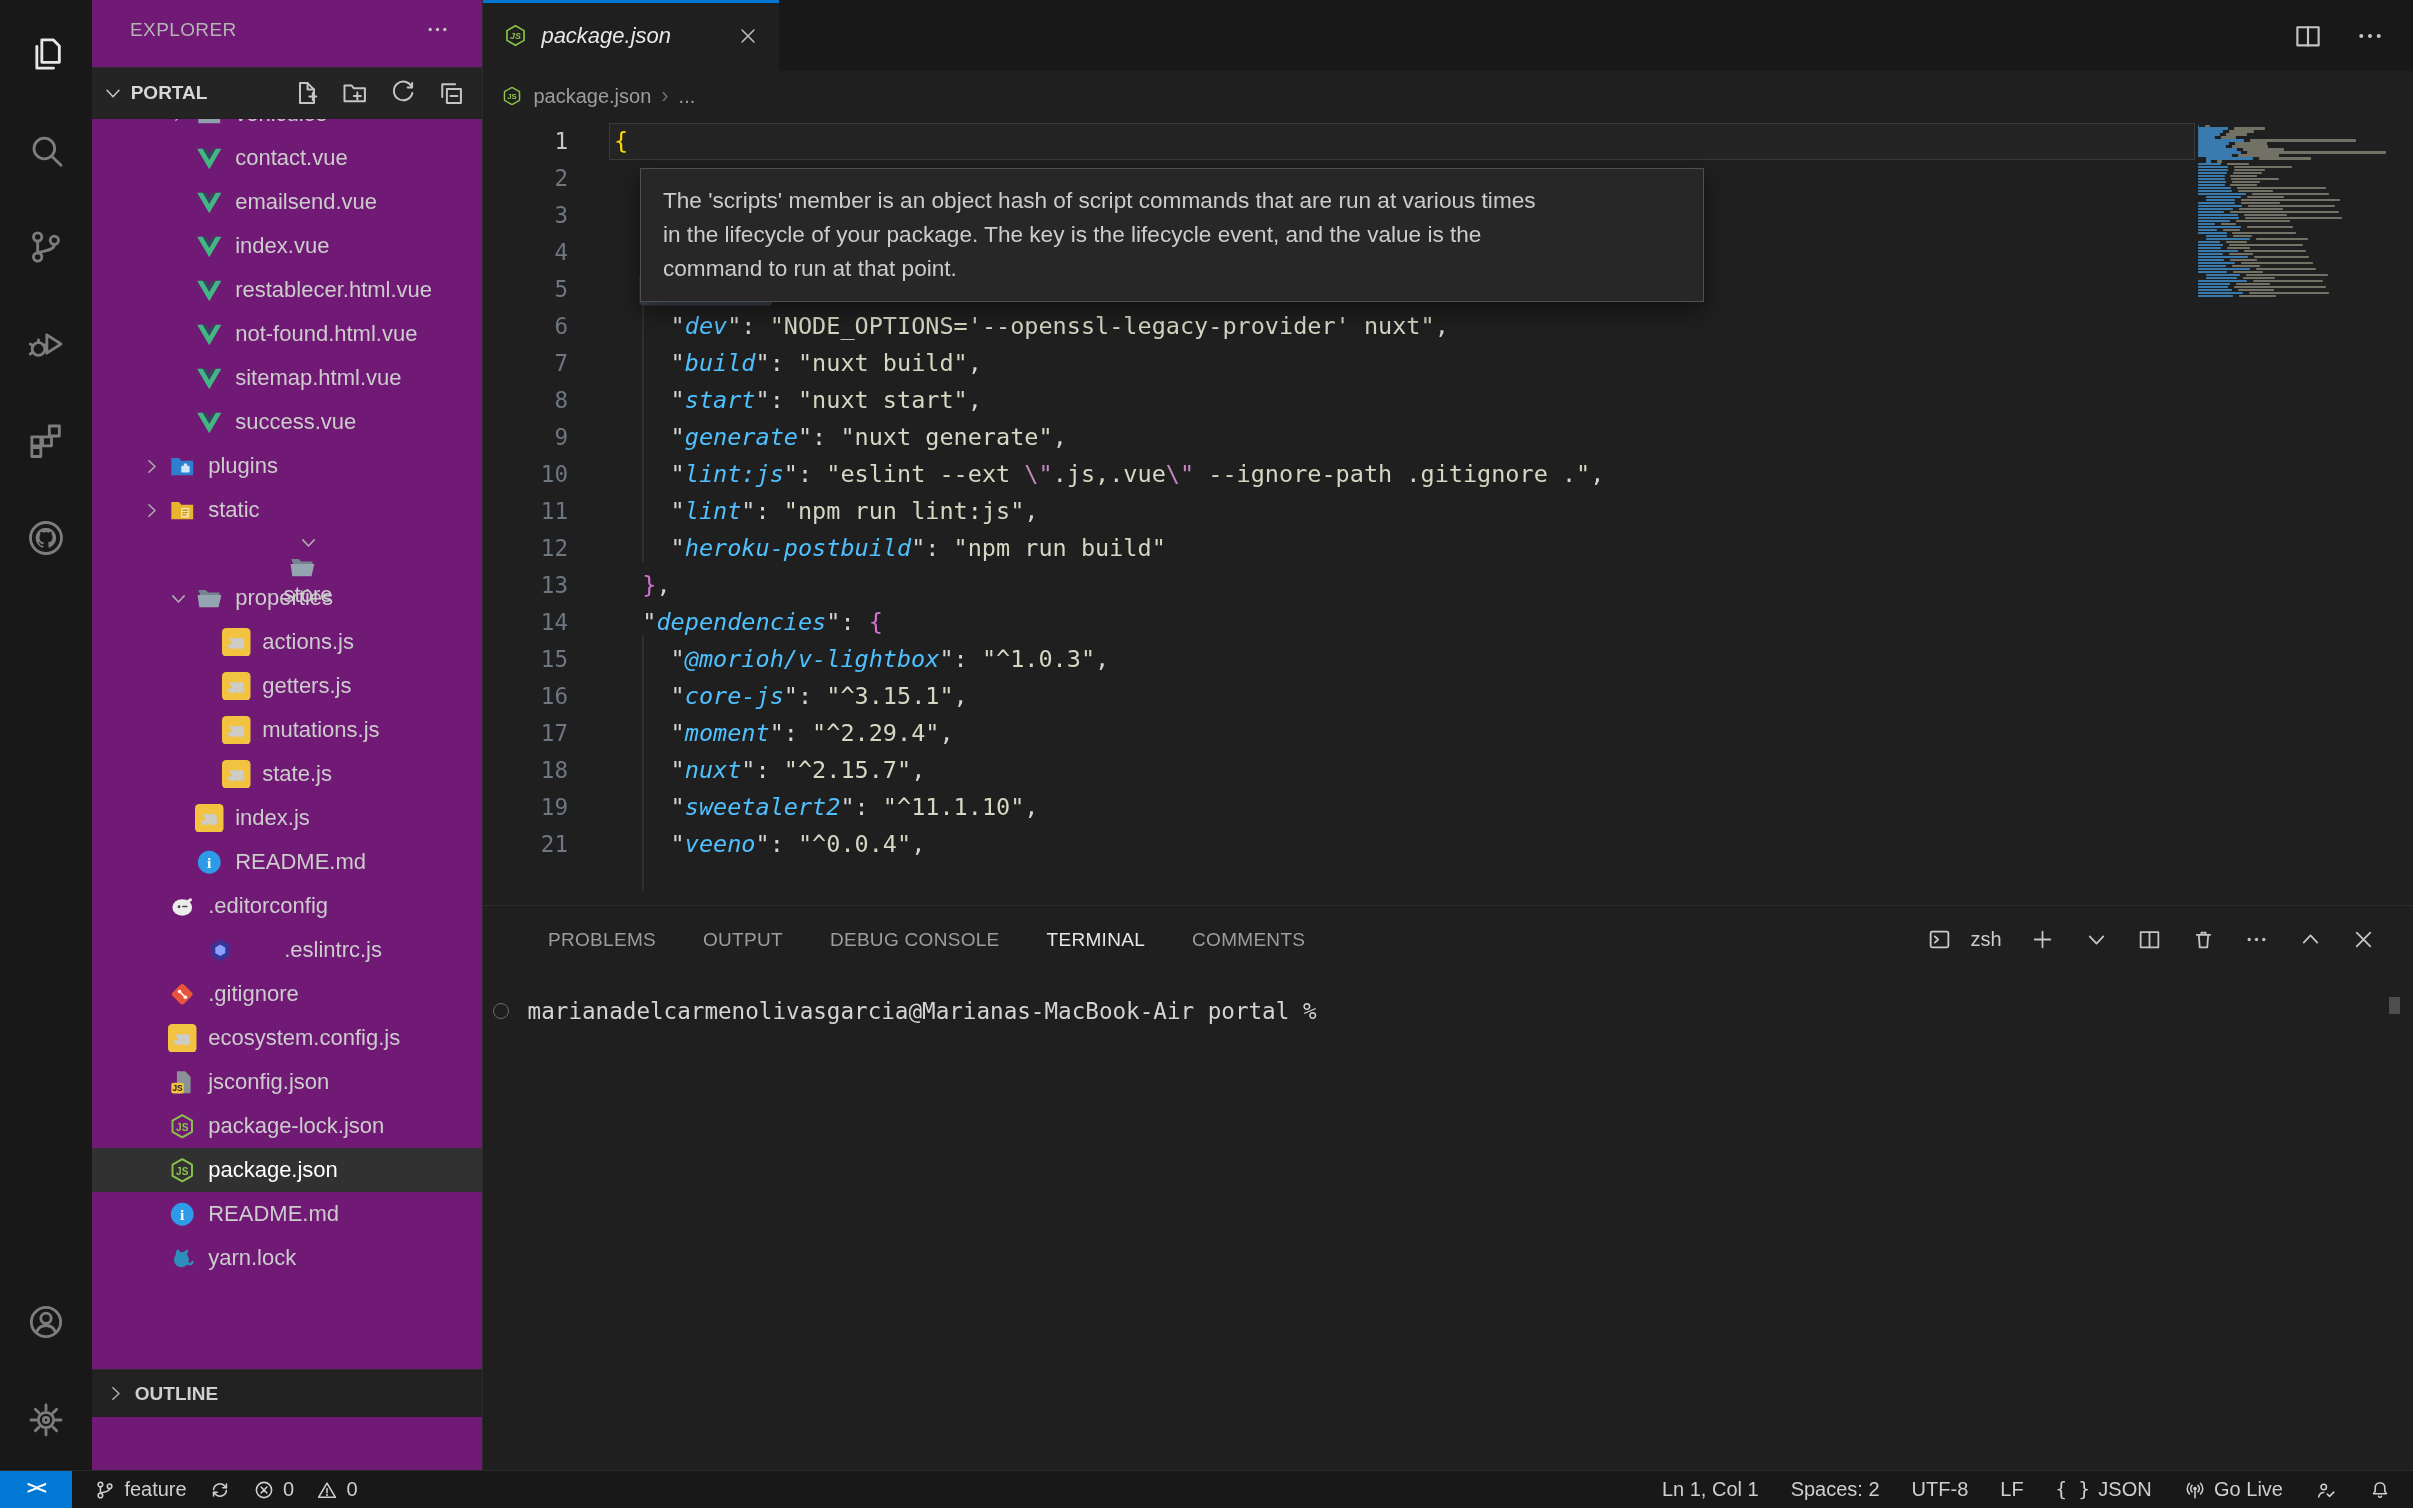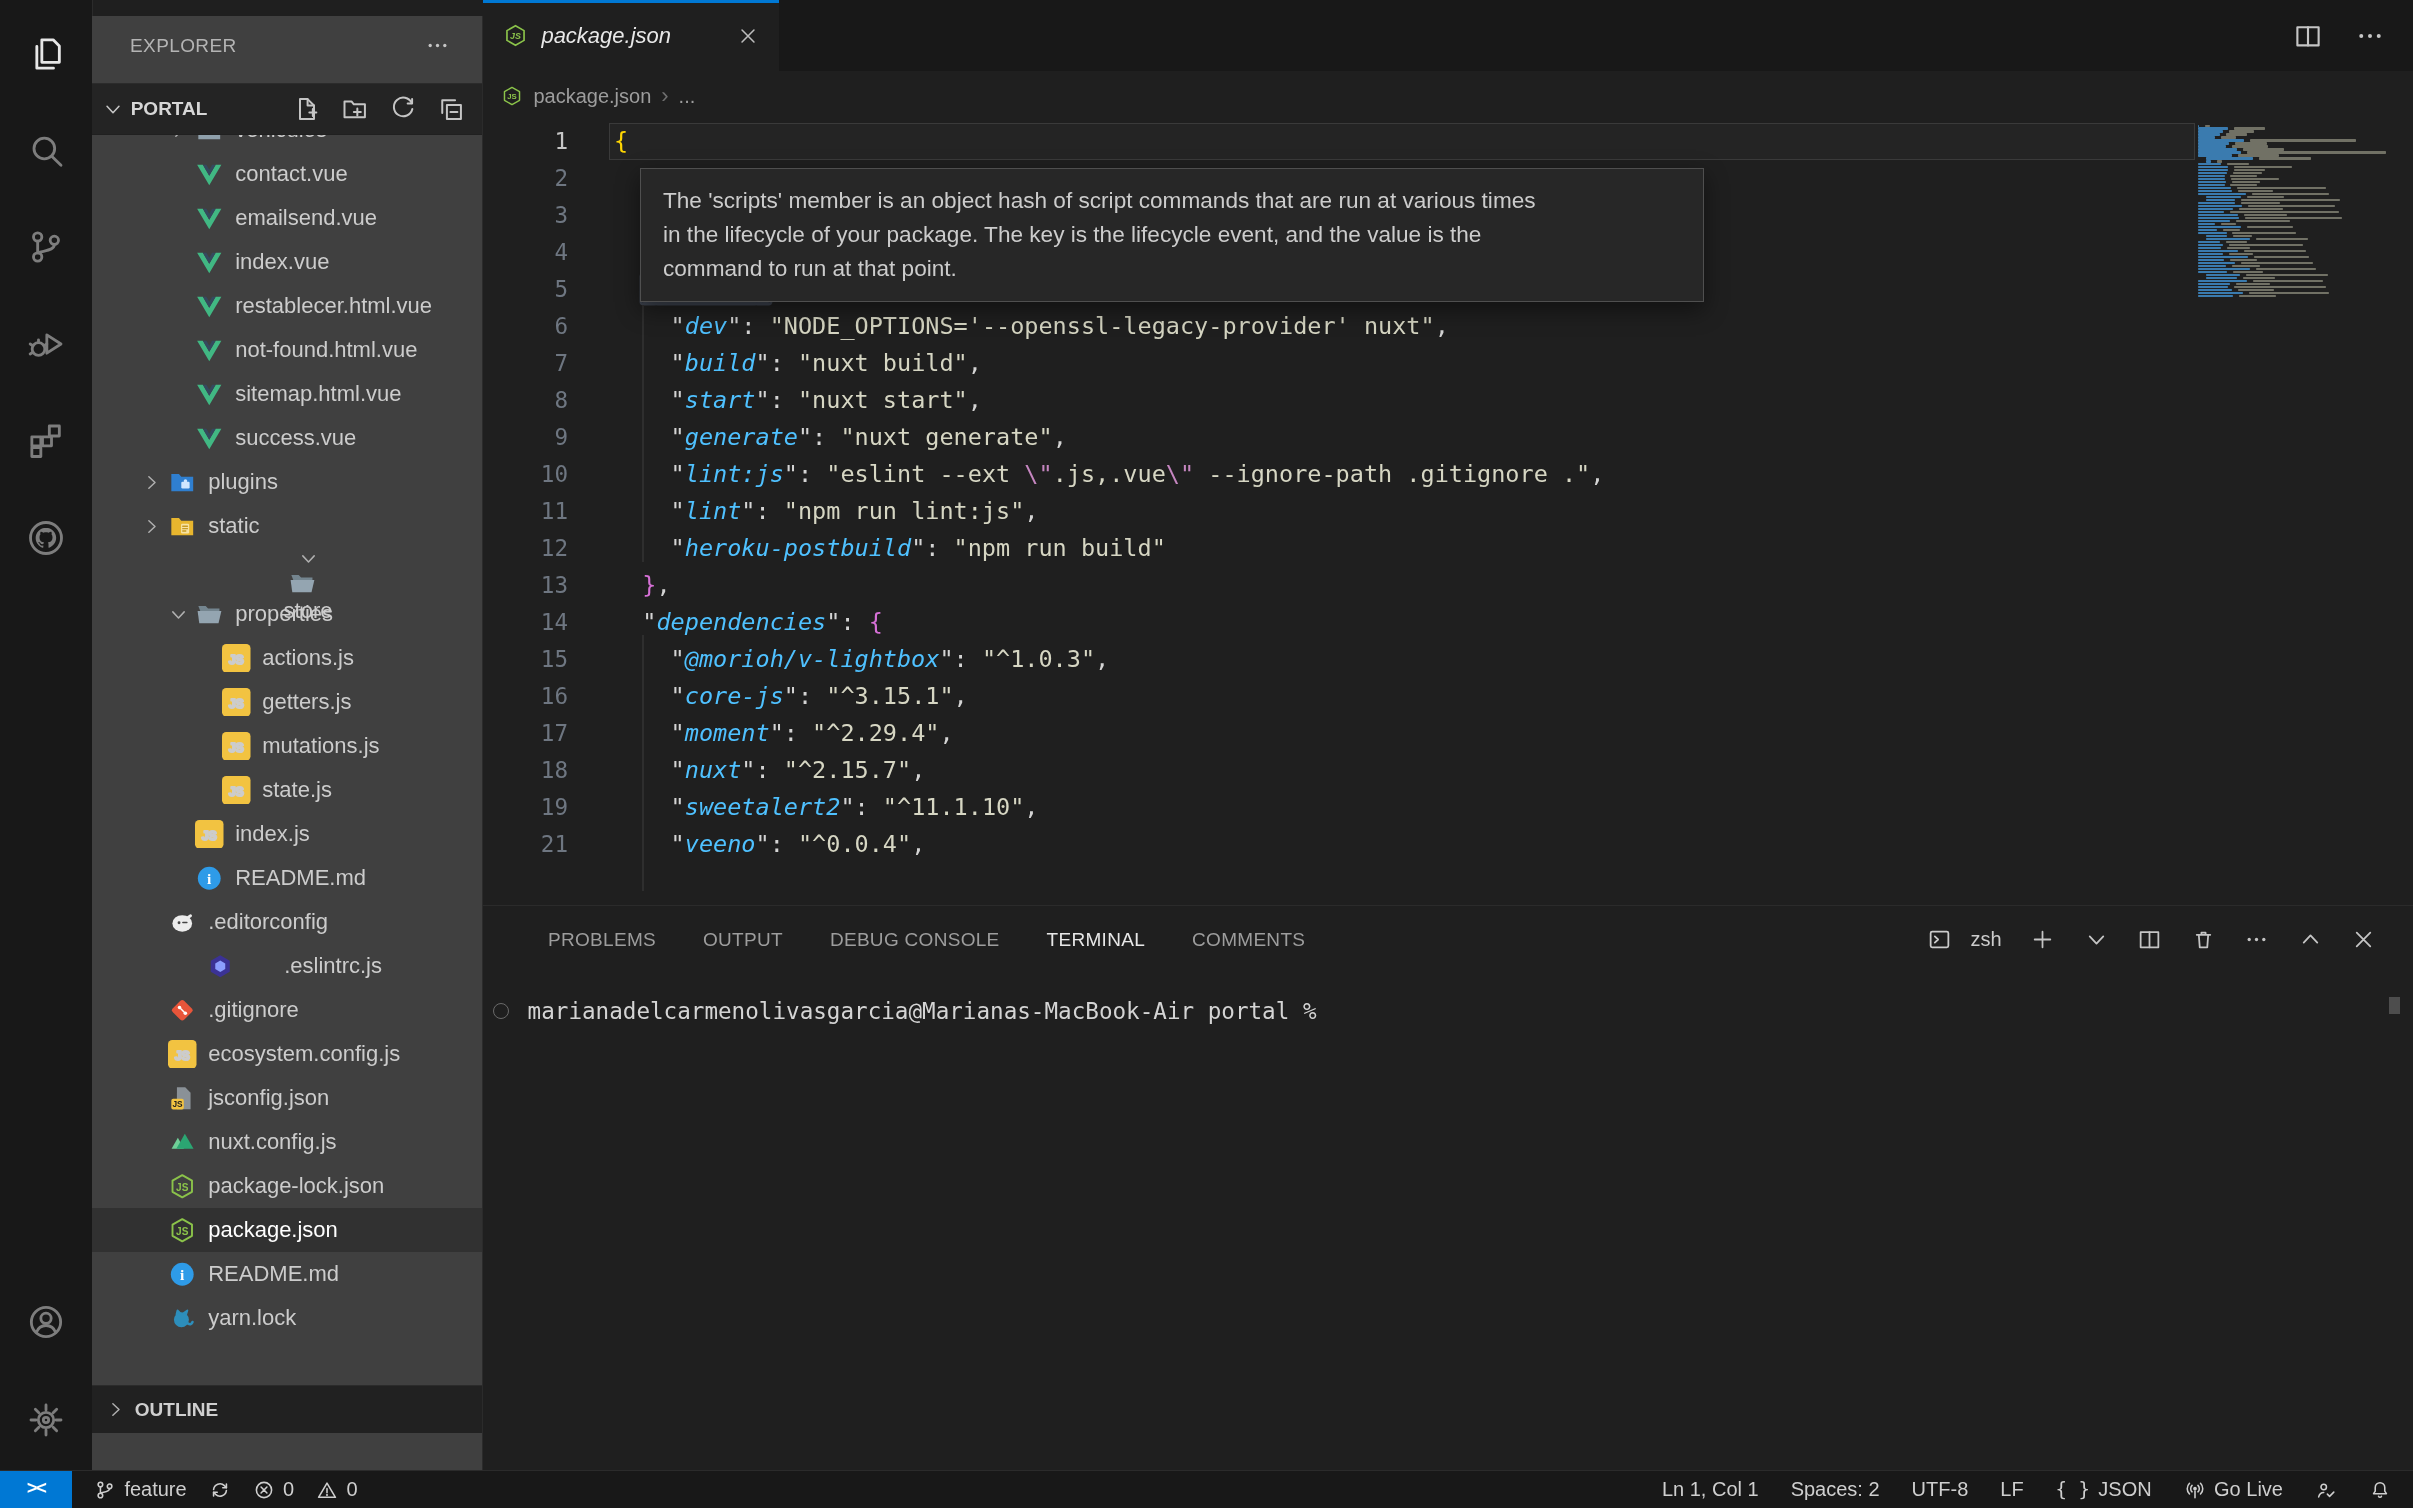--- a/index.html
+++ b/index.html
@@ -7,21 +7,21 @@
   #app{position:relative;width:2413px;height:1508px;background:#1f1f1f;}
   svg{display:block}
 
   
   .activity-bar{position:absolute;left:0;top:0;width:92px;height:1472px;background:#181818;border-right:0.8px solid #2b2b2b;}
   .ab-item{position:absolute;left:0;width:92px;height:84px;display:flex;align-items:center;justify-content:center;color:#7d7d7d;cursor:pointer;}
   .ab-item.active{color:#e7e7e7;}
   .ab-item svg{width:40px;height:40px;}
 
   
-  .sidebar{position:absolute;left:92px;top:16px;width:390px;height:1472px;background:#404040;border-right:0.8px solid #2b2b2b;}
+  .sidebar{position:absolute;left:92px;top:0;width:390px;height:1472px;background:#701a75;border-right:0.8px solid #2b2b2b;}
   .sb-title{position:absolute;top:0;left:0;right:0;height:59px;display:flex;align-items:center;padding:0 32px 0 38px;color:#b4b4b4;font-size:19px;letter-spacing:0.4px;}
   .sb-title .more{margin-left:auto;color:#c5c5c5;}
   .sb-title .more svg{width:25px;height:25px}
   .sb-section{position:absolute;top:67px;left:0;right:0;height:50px;background:#242424;border-top:0.8px solid #2b2b2b;border-bottom:0.8px solid #202020;display:flex;align-items:center;padding:0 17px 0 10px;color:#d7d7d7;z-index:5;}
   .sb-section .label{font-weight:bold;font-size:19px;margin-left:6.7px;}
   .sb-section .acts{margin-left:auto;display:flex;gap:20px;color:#c5c5c5;}
   .sb-section .acts svg{width:28px;height:28px;}
   .sb-section > svg{width:22px;height:22px;color:#c5c5c5;}
   .tree{position:absolute;top:117px;left:0;right:0;height:1249px;overflow:hidden;}
   .trow{display:flex;align-items:center;height:44px;color:#cccccc;font-size:22px;cursor:pointer;white-space:nowrap;}
@@ -448,30 +448,20 @@
         <div class="trow" style="padding-left: 42px;">
           <span class="tw"></span>
           <span class="fi">
             <svg viewBox="0 0 24 24" fill="none" stroke="currentColor" stroke-width="1.7" stroke-linecap="round" stroke-linejoin="round" style="font-size:26px">
               <path d="M7.5 2.8h7l4.5 4.5v14h-11.5z" fill="#8a9197" stroke="none"></path>
               <rect x="2.8" y="12.5" width="10.5" height="9" rx="1.5" fill="#F2C341" stroke="none"></rect>
               <text x="8" y="19.5" font-size="7" font-weight="bold" fill="#1e1e1e" text-anchor="middle" stroke="none" font-family="Liberation Sans,sans-serif">JS</text>
             </svg>
           </span>
           <span>jsconfig.json</span>
-        </div>
-        <div class="trow" style="padding-left: 42px;">
-          <span class="tw"></span>
-          <span class="fi">
-            <svg viewBox="0 0 24 24" fill="none" stroke="currentColor" stroke-width="1.7" stroke-linecap="round" stroke-linejoin="round">
-              <path d="M8.3 8.2l5.2 9.3H3z" fill="#6FCF97" stroke="none"></path>
-              <path d="M14.2 4.8l7.3 12.7H7z" fill="#2BA672" stroke="none"></path>
-            </svg>
-          </span>
-          <span>nuxt.config.js</span>
         </div>
         <div class="trow" style="padding-left: 42px;">
           <span class="tw"></span>
           <span class="fi">
             <svg viewBox="0 0 24 24" fill="none" stroke="currentColor" stroke-width="1.7" stroke-linecap="round" stroke-linejoin="round" style="font-size:26px">
               <path d="M12 2.6l8.2 4.7v9.4L12 21.4l-8.2-4.7V7.3z" stroke="#8BC34A" stroke-width="1.6"></path>
               <text x="12" y="15.6" font-size="8.5" font-weight="bold" fill="#8BC34A" text-anchor="middle" stroke="none" font-family="Liberation Sans,sans-serif">JS</text>
             </svg>
           </span>
           <span>package-lock.json</span>

